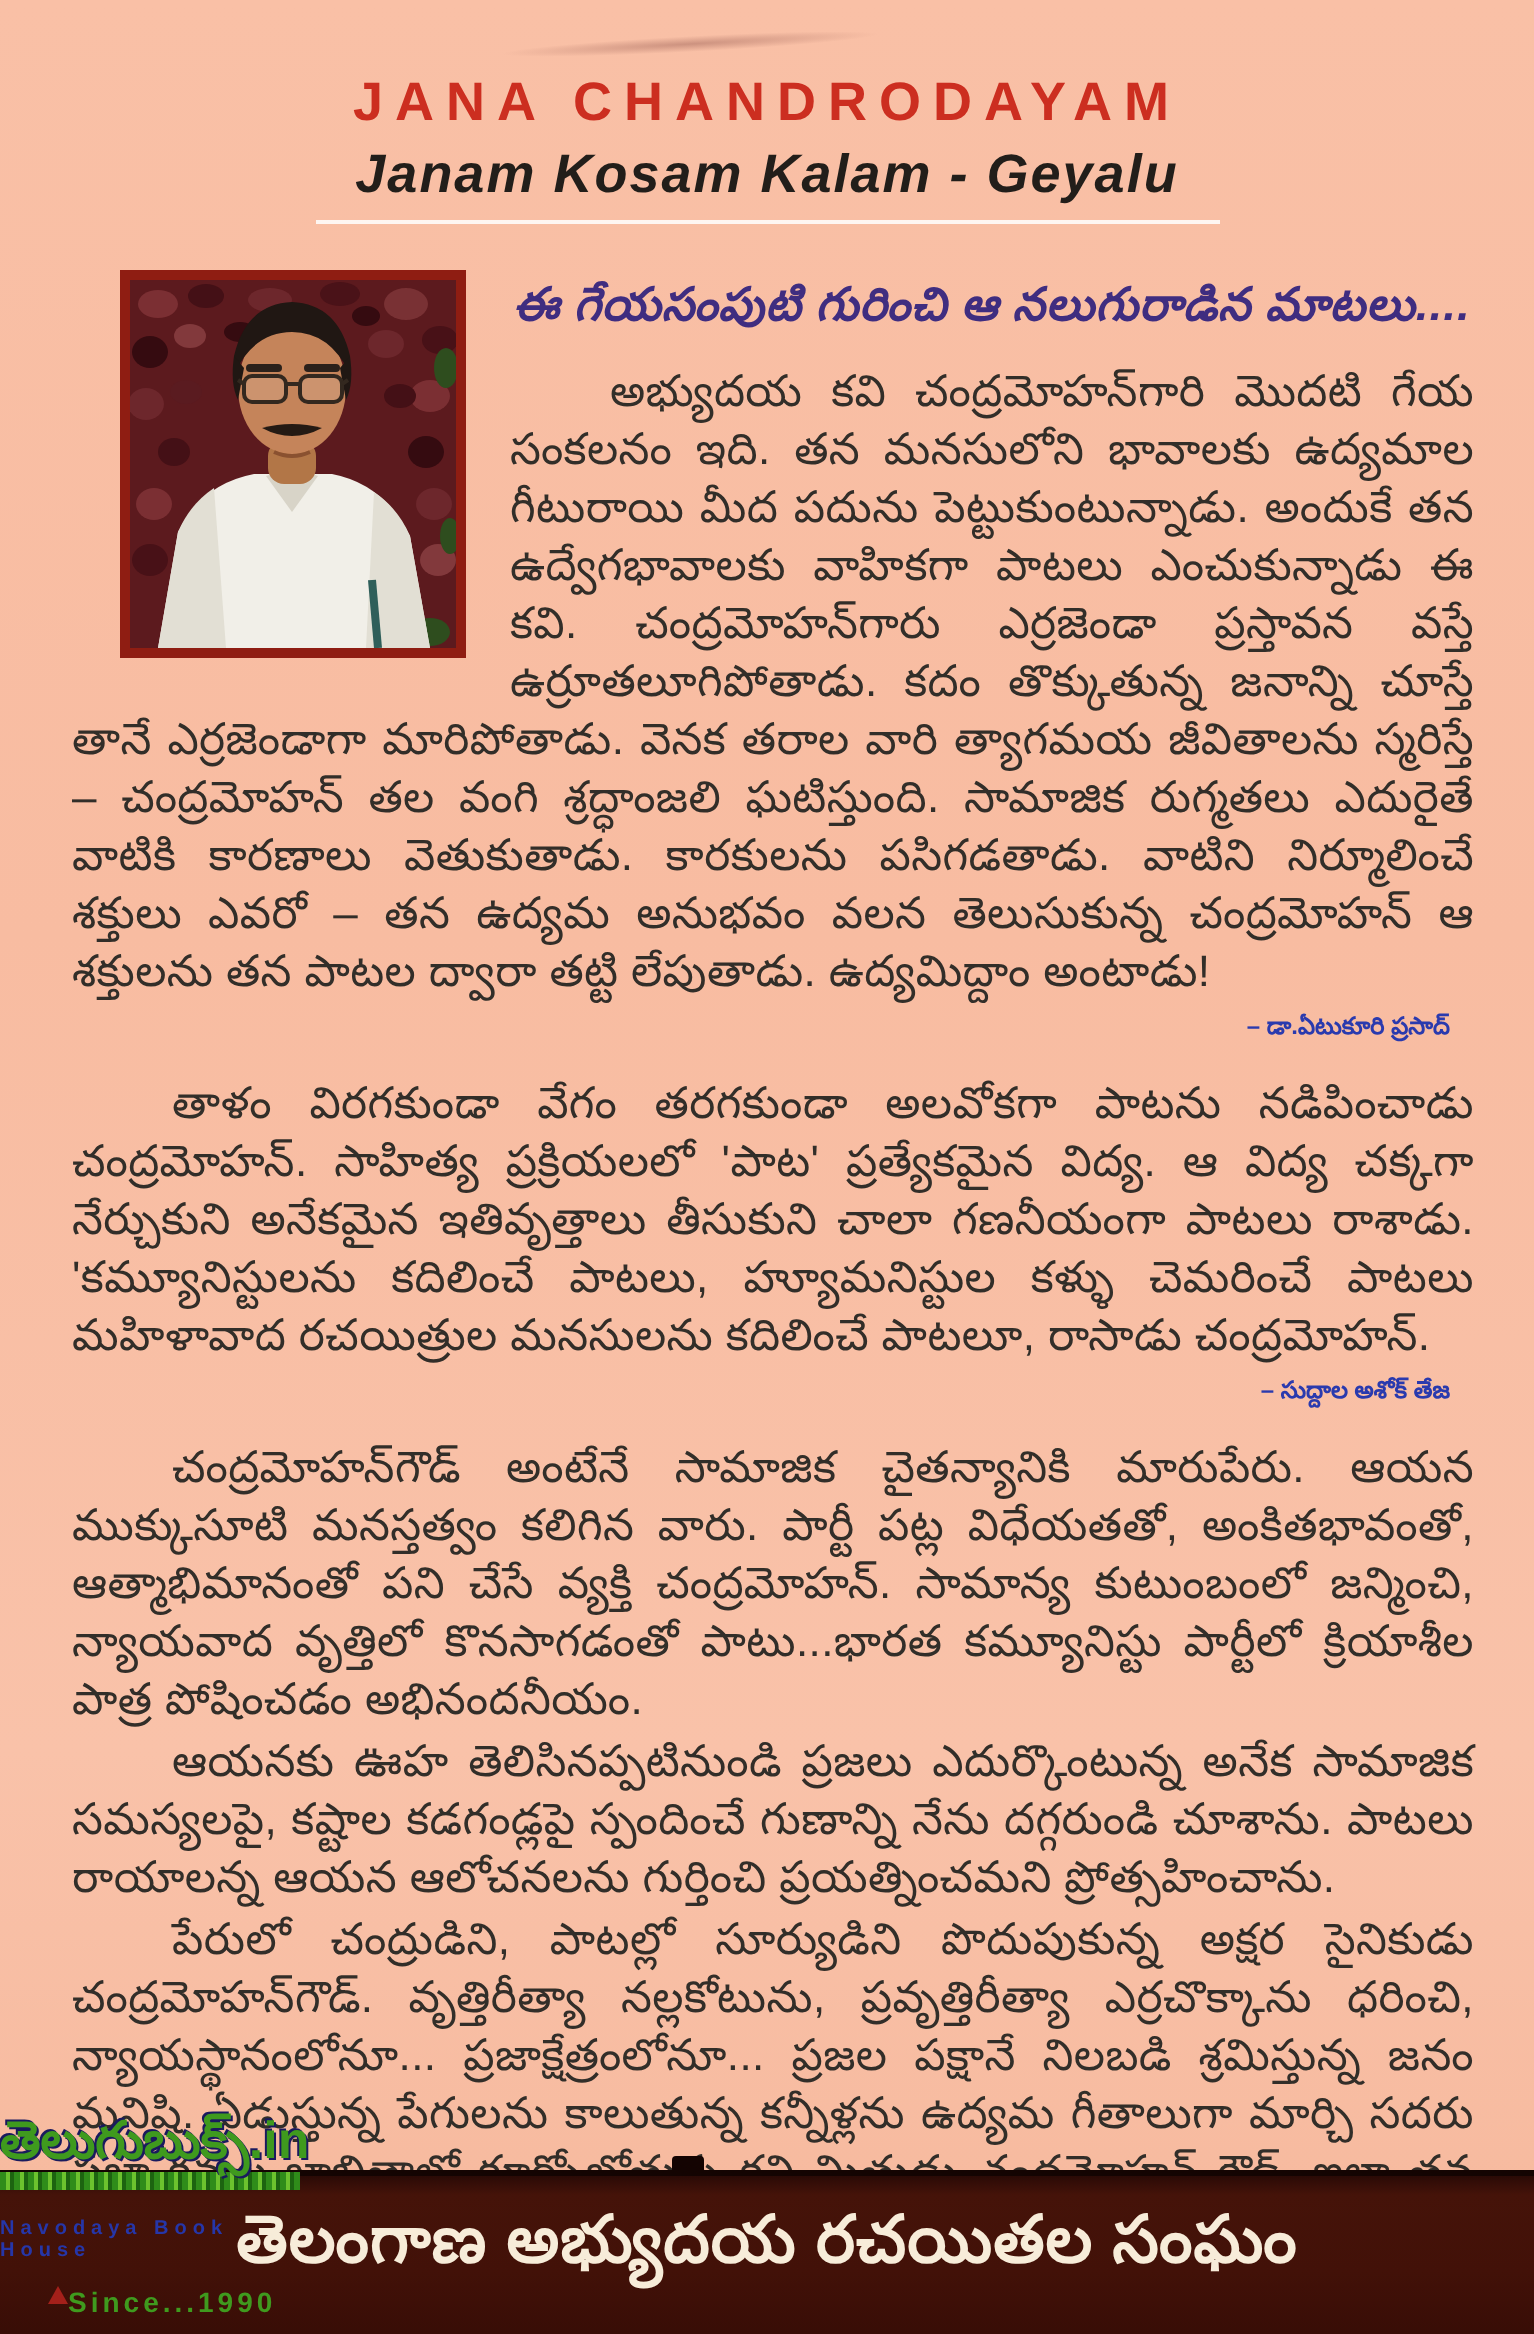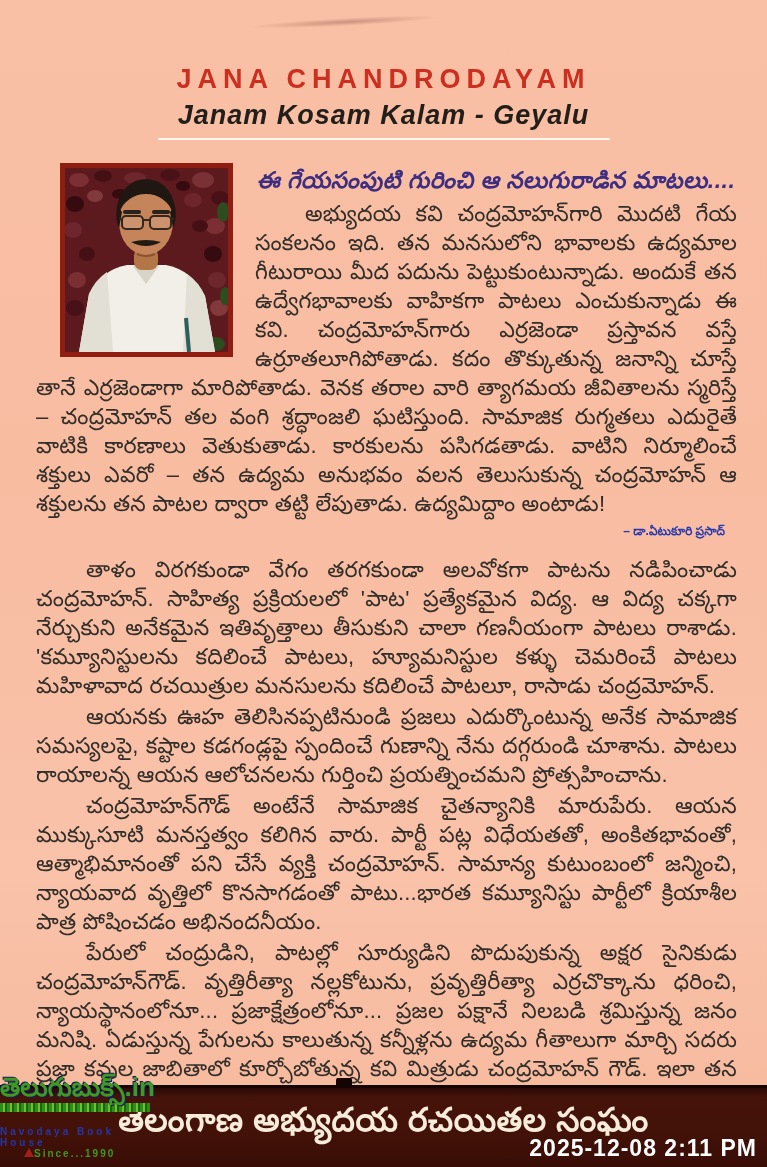--- a/index.html
+++ b/index.html
@@ -7,21 +7,21 @@
   .page {
     position: relative;
     width: 767px;
     height: 1167px;
     margin: 0 auto;
     background: linear-gradient(180deg, #f9c0a6 0%, #f8bca1 40%, #f9c2a9 75%, #f6b89c 100%);
     overflow: hidden;
     font-family: "Liberation Sans", sans-serif;
   }
   
-  .header { padding-top: 64px; text-align: center; }
+  .header { padding-top: 36px; text-align: center; }
   .title {
     font-size: 27px; font-weight: 700; letter-spacing: 6px;
     color: #cc2e20;
   }
   .subtitle {
     margin-top: 5px;
     font-size: 27px; font-weight: 700; font-style: italic;
     color: #221e1a; letter-spacing: 1px;
   }
   .title-rule {
@@ -38,21 +38,21 @@
     width: 173px; height: 194px;
     margin: 2px 22px 10px 24px;
     border: 5px solid #8f1d12;
     background: #5c1a1e;
   }
   .photo-frame svg { display: block; width: 100%; height: 100%; }
   .intro-heading {
     text-align: center;
     font-size: 23px; font-weight: 700; font-style: italic;
     color: #3f2d80;
-    padding-top: 6px; 
+    padding-top: 6px; margin-bottom: 10px;
     letter-spacing: 0.5px;
   }
   .body-para {
     font-size: 22px; line-height: 29px;
     color: #322e29;
     text-align: justify;
     text-indent: 50px;
     letter-spacing: 0.2px;
   }
   .body-para + .body-para { margin-top: 2px; }
@@ -103,22 +103,22 @@
   .wm-grass {
     height: 9px; width: 150px; margin-top: 1px;
     background: repeating-linear-gradient(90deg,
       #2f8c1a 0px, #2f8c1a 3px, #6cc22e 3px, #6cc22e 5px, #1c6410 5px, #1c6410 7px);
   }
   .wm-store {
     font-size: 10px; font-weight: 700; letter-spacing: 3px;
     color: #2636a8; margin-top: 14px;
   }
   .wm-since {
-    font-size: 10px; font-weight: 700; letter-spacing: 2px;
-    color: #3f9a1e; padding-left: 34px; position: relative;
+    font-size: 14px; font-weight: 700; letter-spacing: 2px;
+    color: #3f9a1e; padding-left: 34px; position: relative; margin-top: 12px;
   }
   .wm-since::before {
     content: ""; position: absolute; left: 24px; top: 0;
     border-left: 5px solid transparent; border-right: 5px solid transparent;
     border-bottom: 9px solid #a3201a;
   }
   
   .scan-smudge {
     position: absolute; top: 18px; left: 250px; width: 190px; height: 8px;
     background: radial-gradient(ellipse at center, rgba(150,90,80,0.45), rgba(150,90,80,0) 70%);
@@ -200,38 +200,38 @@
 
     <div class="intro-heading">ఈ గేయసంపుటి గురించి ఆ నలుగురాడిన మాటలు....</div>
 
     <div class="testimonial">
       <p class="body-para">అభ్యుదయ కవి చంద్రమోహన్‌గారి మొదటి గేయ సంకలనం ఇది. తన మనసులోని భావాలకు ఉద్యమాల గీటురాయి మీద పదును పెట్టుకుంటున్నాడు. అందుకే తన ఉద్వేగభావాలకు వాహికగా పాటలు ఎంచుకున్నాడు ఈ కవి. చంద్రమోహన్‌గారు ఎర్రజెండా ప్రస్తావన వస్తే ఉర్రూతలూగిపోతాడు. కదం తొక్కుతున్న జనాన్ని చూస్తే తానే ఎర్రజెండాగా మారిపోతాడు. వెనక తరాల వారి త్యాగమయ జీవితాలను స్మరిస్తే – చంద్రమోహన్ తల వంగి శ్రద్ధాంజలి ఘటిస్తుంది. సామాజిక రుగ్మతలు ఎదురైతే వాటికి కారణాలు వెతుకుతాడు. కారకులను పసిగడతాడు. వాటిని నిర్మూలించే శక్తులు ఎవరో – తన ఉద్యమ అనుభవం వలన తెలుసుకున్న చంద్రమోహన్ ఆ శక్తులను తన పాటల ద్వారా తట్టి లేపుతాడు. ఉద్యమిద్దాం అంటాడు!</p>
       <div class="signature">– డా.ఏటుకూరి ప్రసాద్</div>
     </div>
 
     <div class="testimonial">
       <p class="body-para">తాళం విరగకుండా వేగం తరగకుండా అలవోకగా పాటను నడిపించాడు చంద్రమోహన్. సాహిత్య ప్రక్రియలలో 'పాట' ప్రత్యేకమైన విద్య. ఆ విద్య చక్కగా నేర్చుకుని అనేకమైన ఇతివృత్తాలు తీసుకుని చాలా గణనీయంగా పాటలు రాశాడు. 'కమ్యూనిస్టులను కదిలించే పాటలు, హ్యూమనిస్టుల కళ్ళు చెమరించే పాటలు మహిళావాద రచయిత్రుల మనసులను కదిలించే పాటలూ, రాసాడు చంద్రమోహన్.</p>
-    </div>
-
-    <div class="testimonial">
+      <div class="signature">– సుద్దాల అశోక్ తేజ</div>
+    </div>
+
+    <div class="testimonial">
+      <p class="body-para">చంద్రమోహన్‌గౌడ్ అంటేనే సామాజిక చైతన్యానికి మారుపేరు. ఆయన ముక్కుసూటి మనస్తత్వం కలిగిన వారు. పార్టీ పట్ల విధేయతతో, అంకితభావంతో, ఆత్మాభిమానంతో పని చేసే వ్యక్తి చంద్రమోహన్. సామాన్య కుటుంబంలో జన్మించి, న్యాయవాద వృత్తిలో కొనసాగడంతో పాటు...భారత కమ్యూనిస్టు పార్టీలో క్రియాశీల పాత్ర పోషించడం అభినందనీయం.</p>
       <p class="body-para">ఆయనకు ఊహ తెలిసినప్పటినుండి ప్రజలు ఎదుర్కొంటున్న అనేక సామాజిక సమస్యలపై, కష్టాల కడగండ్లపై స్పందించే గుణాన్ని నేను దగ్గరుండి చూశాను. పాటలు రాయాలన్న ఆయన ఆలోచనలను గుర్తించి ప్రయత్నించమని ప్రోత్సహించాను.</p>
-      <p class="body-para">చంద్రమోహన్‌గౌడ్ అంటేనే సామాజిక చైతన్యానికి మారుపేరు. ఆయన ముక్కుసూటి మనస్తత్వం కలిగిన వారు. పార్టీ పట్ల విధేయతతో, అంకితభావంతో, ఆత్మాభిమానంతో పని చేసే వ్యక్తి చంద్రమోహన్. సామాన్య కుటుంబంలో జన్మించి, న్యాయవాద వృత్తిలో కొనసాగడంతో పాటు...భారత కమ్యూనిస్టు పార్టీలో క్రియాశీల పాత్ర పోషించడం అభినందనీయం.</p>
     </div>
 
     <div class="testimonial">
       <p class="body-para">పేరులో చంద్రుడిని, పాటల్లో సూర్యుడిని పొదుపుకున్న అక్షర సైనికుడు చంద్రమోహన్‌గౌడ్. వృత్తిరీత్యా నల్లకోటును, ప్రవృత్తిరీత్యా ఎర్రచొక్కాను ధరించి, న్యాయస్థానంలోనూ... ప్రజాక్షేత్రంలోనూ... ప్రజల పక్షానే నిలబడి శ్రమిస్తున్న జనం మనిషి. ఏడుస్తున్న పేగులను కాలుతున్న కన్నీళ్లను ఉద్యమ గీతాలుగా మార్చి సదరు ప్రజా కవుల జాబితాలో కూర్చోబోతున్న కవి మిత్రుడు చంద్రమోహన్ గౌడ్. ఇలా తన కలం నుంచి జాలువారిన 100 పాటలతో ఆయన మన ముందుకు వస్తున్నాడు. ఆహ్వానిద్దాం.</p>
 
     </div>
 
   </div>
 
   <div class="footer-notch"></div>
   <div class="footer-bar">
     <div class="footer-org">తెలంగాణ అభ్యుదయ రచయితల సంఘం</div>
-    <div class="timestamp">2025-12-08  2:11 PM</div>
   </div>
 
   <div class="watermark">
     <div class="wm-site">తెలుగుబుక్స్.in</div>
     <div class="wm-grass"></div>
     <div class="wm-store">Navodaya Book House</div>
     <div class="wm-since">Since...1990</div>
   </div>
 </div>
 

